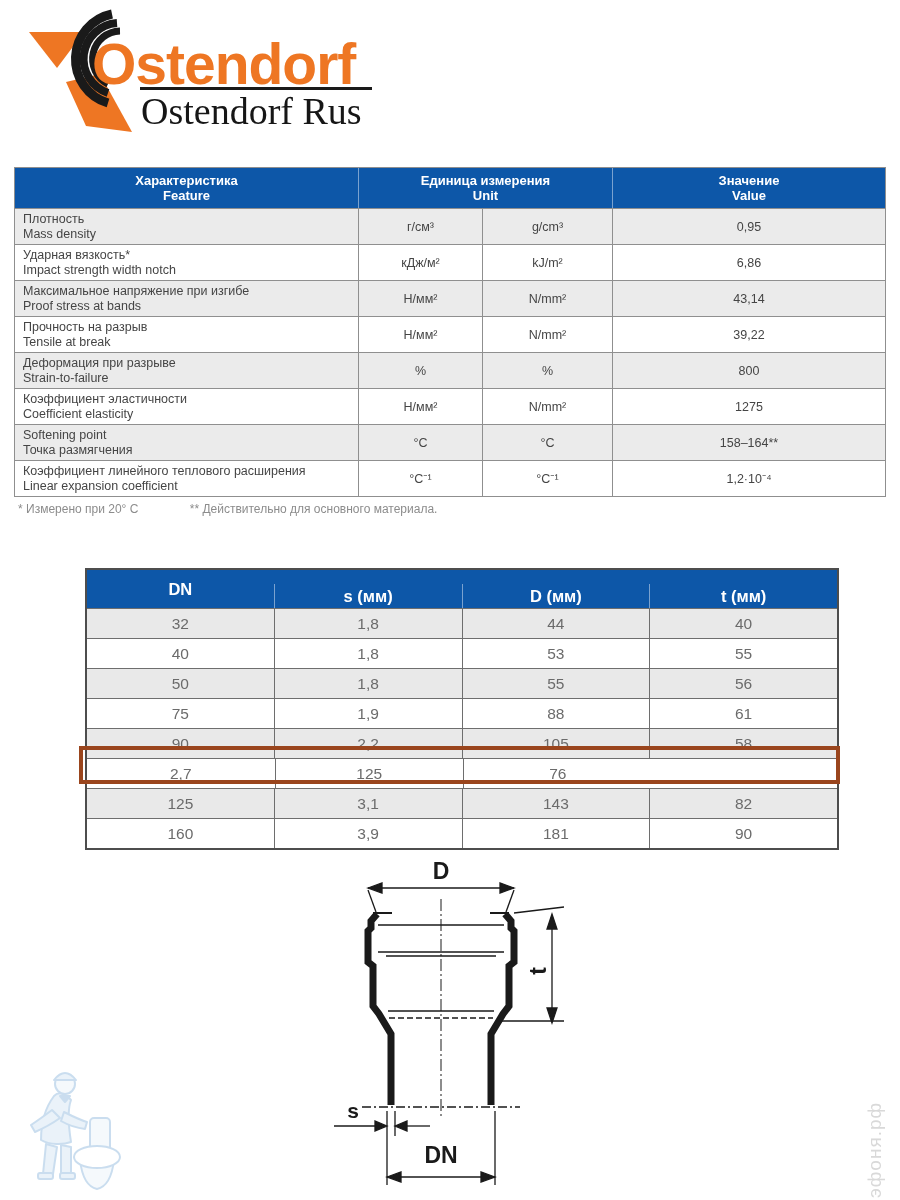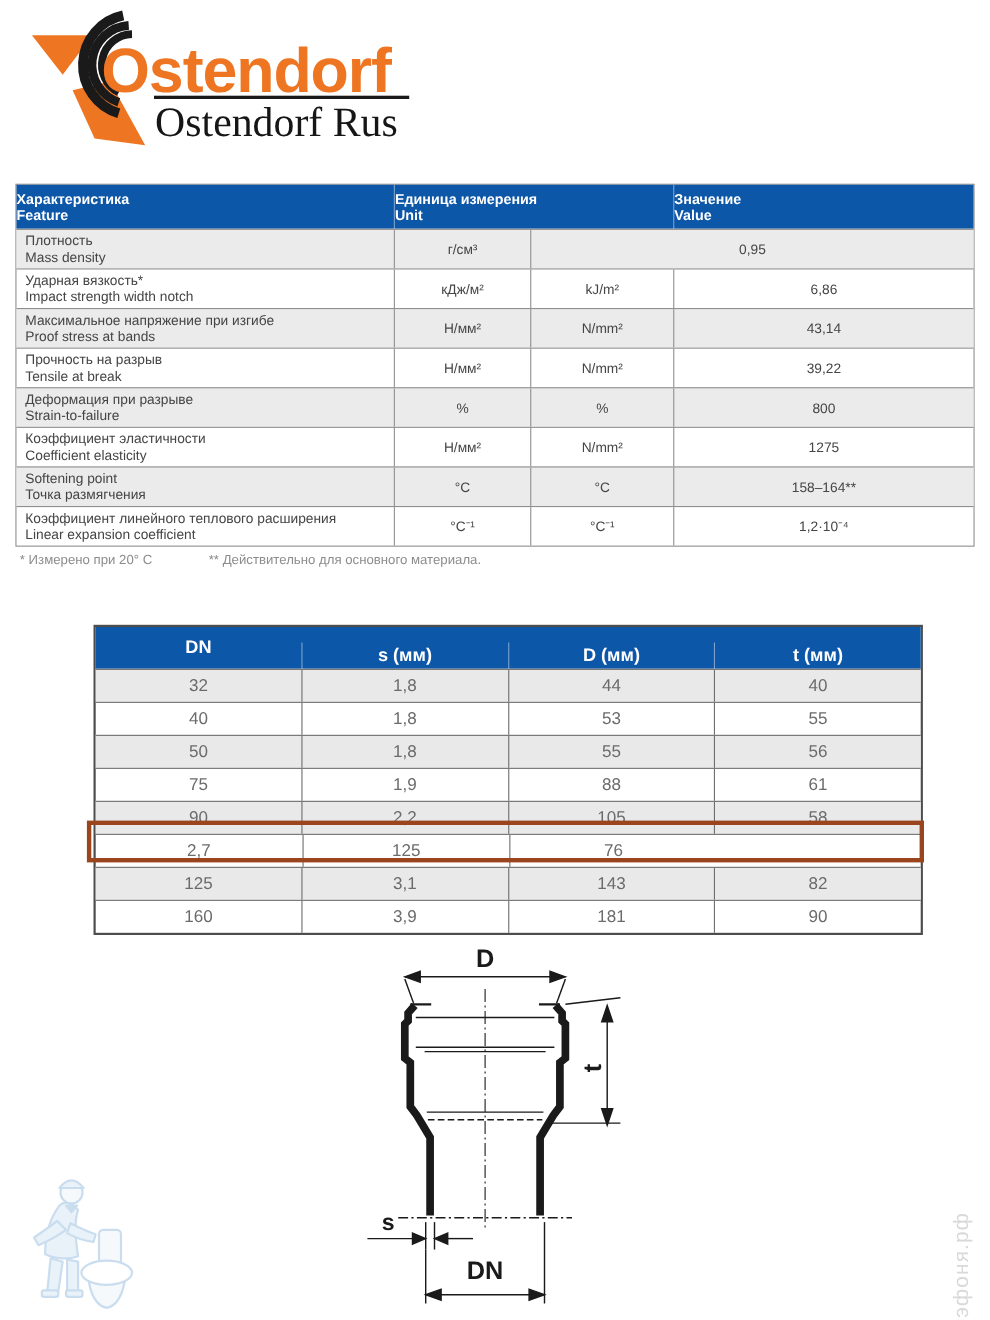--- a/index.html
+++ b/index.html
@@ -4,21 +4,21 @@
 <style>
   html,body{margin:0;padding:0;}
   body{
     width:900px;height:1200px;position:relative;background:#ffffff;
     font-family:"Liberation Sans", sans-serif;overflow:hidden;
   }
   
   .logo-svg{position:absolute;left:0;top:0;width:400px;height:145px;}
   
   .t1{position:absolute;left:14px;top:167px;width:870px;border:1px solid #8f8f8f;background:#fff;}
-  .t1 .hdr{display:flex;background:#0d57a8;color:#fff;height:40px;font-weight:bold;font-size:13px;}
+  .t1 .hdr{display:flex;background:#0d57a8;color:#fff;height:40px;font-weight:bold;font-size:13px;text-align:center;}
   .t1 .hdr .hc{display:flex;flex-direction:column;justify-content:center;line-height:15px;}
   .t1 .hdr .hc+.hc{border-left:1px solid rgba(255,255,255,.45);}
   .hc-feat{width:343px;}
   .hc-unit{width:253px;}
   .hc-val{flex:1;}
   .t1 .row{display:flex;height:35px;border-top:1px solid #8f8f8f;font-size:12.5px;color:#454545;}
   .t1 .rows .row:nth-child(odd){background:#ebebeb;}
   .cf{width:343px;box-sizing:border-box;padding:12px 8px;display:flex;flex-direction:column;justify-content:center;line-height:15px;}
   .cu1{width:123px;}
   .cu2{width:129px;}
@@ -76,20 +76,21 @@
       <span>Value</span>
     </div>
   </div>
   <div class="rows">
     <div class="row">
       <div class="cf">
           <span>Плотность</span>
           <span>Mass density</span>
         </div>
       <div class="cu1">г/см³</div>
+      <div class="cu2">g/cm³</div>
       <div class="cv">0,95</div>
     </div>
     <div class="row">
       <div class="cf">
           <span>Ударная вязкость*</span>
           <span>Impact strength width notch</span>
         </div>
       <div class="cu1">кДж/м²</div>
       <div class="cu2">kJ/m²</div>
       <div class="cv">6,86</div>

